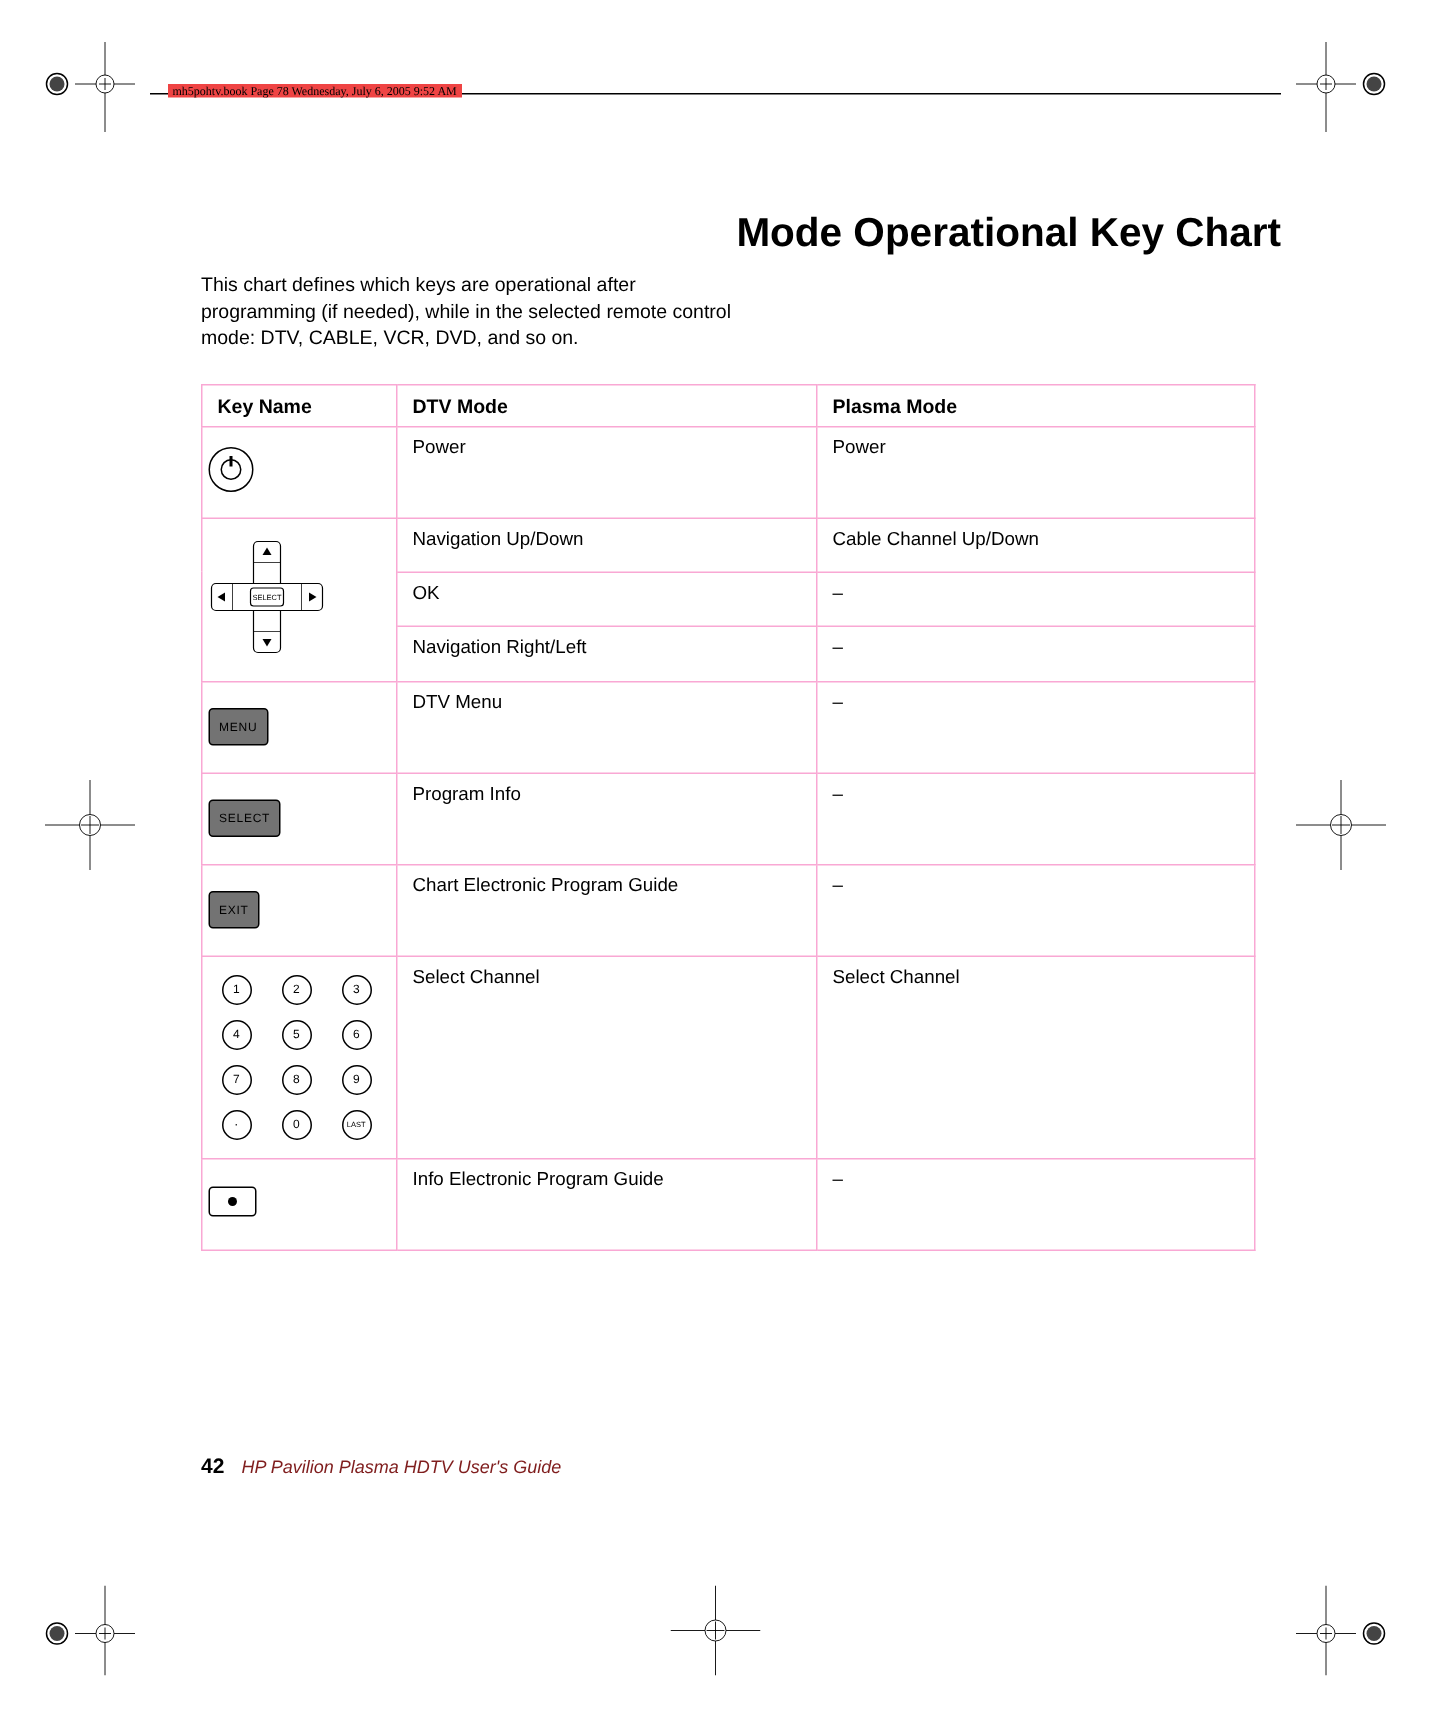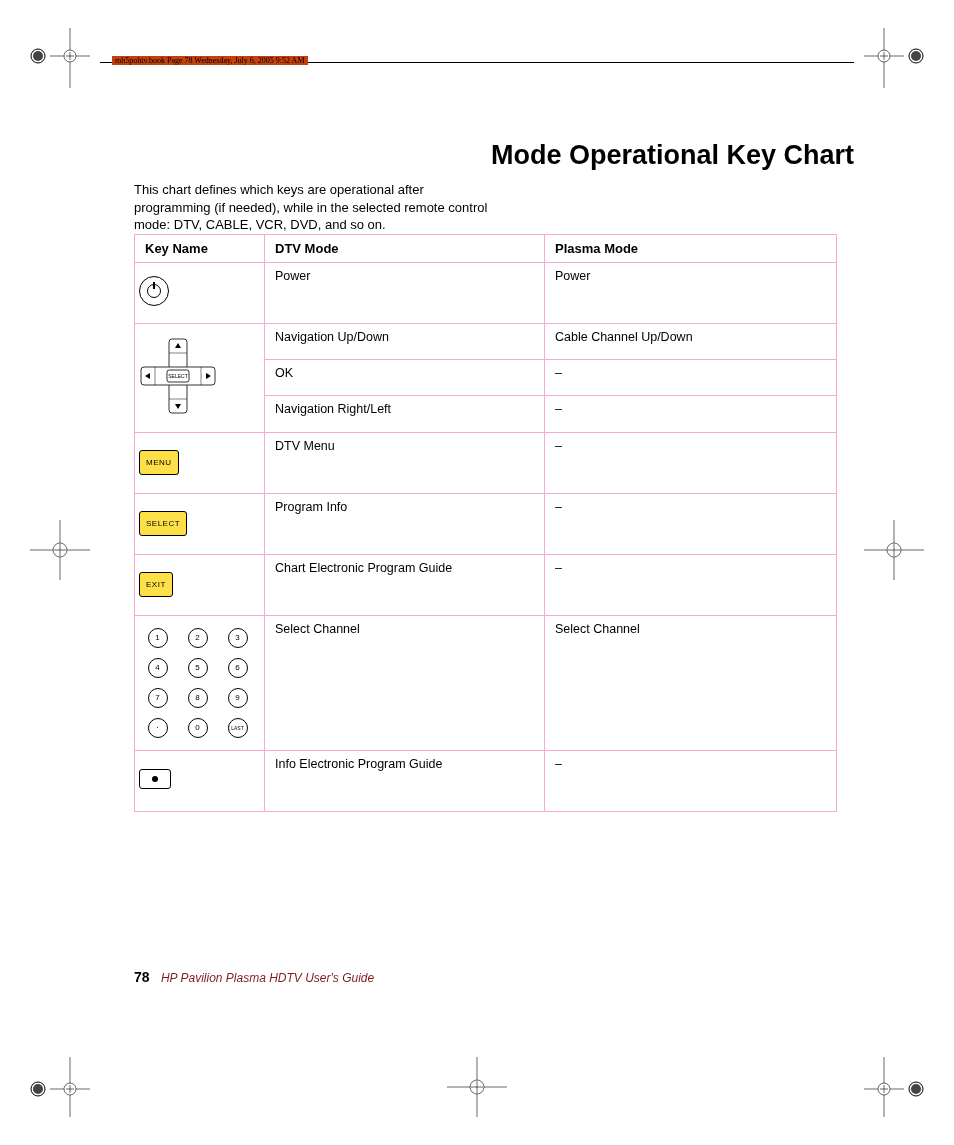--- a/index.html
+++ b/index.html
@@ -32,21 +32,21 @@
     position: absolute;
     top: 62px;
     left: 100px;
     right: 100px;
     border-top: 0.5px solid #000;
   }
   .header-text {
     position: absolute;
     top: 56px;
     left: 112px;
-    background: #c2410c;
+    background: #ef4444;
     font-size: 8px;
     padding: 0 3px;
     font-family: "Times New Roman", serif;
   }
 
   .content {
     position: absolute;
     left: 134px;
     top: 140px;
     right: 100px;
@@ -56,20 +56,21 @@
     font-weight: 700;
     margin: 0 0 10px 0;
     letter-spacing: 0;
     text-align: right;
   }
   .intro {
     font-size: 13px;
     line-height: 1.35;
     font-weight: 300;
     max-width: 360px;
+    margin-bottom: 22px;
   }
 
   table.chart {
     border-collapse: collapse;
     width: 702px;
     table-layout: fixed;
   }
   table.chart th, table.chart td {
     border: 1px solid #f9a8d4;
     padding: 6px 10px;
@@ -96,21 +97,21 @@
   .taller { height: 110px; }
 
   .rect-btn {
     display: inline-block;
     border: 1px solid #000;
     border-radius: 3px;
     font-size: 8px;
     padding: 7px 6px;
     letter-spacing: 0.5px;
     font-weight: 400;
-    background: #fde047;
+    background: #737373;
   }
   .power-btn {
     display: inline-block;
     width: 28px; height: 28px;
     border: 1.5px solid #000;
     border-radius: 50%;
     position: relative;
   }
   .power-btn::before {
     content: "";
@@ -335,15 +336,15 @@
     <tr>
       <td class="icon-cell"><span class="red-dot-btn"></span></td>
       <td>Info Electronic Program Guide</td>
       <td>–</td>
     </tr>
   </tbody>
     </table>
 </div>
 
 <div class="footer">
-  <span class="pg">78</span>
+  <span class="pg">42</span>
   <span class="guide">HP Pavilion Plasma HDTV User's Guide</span>
 </div>
 
 </body></html>

